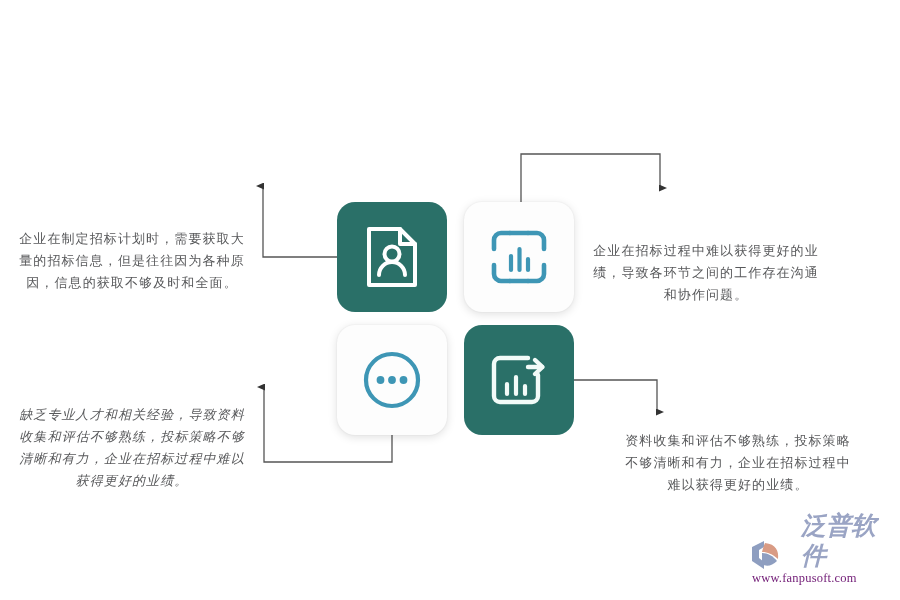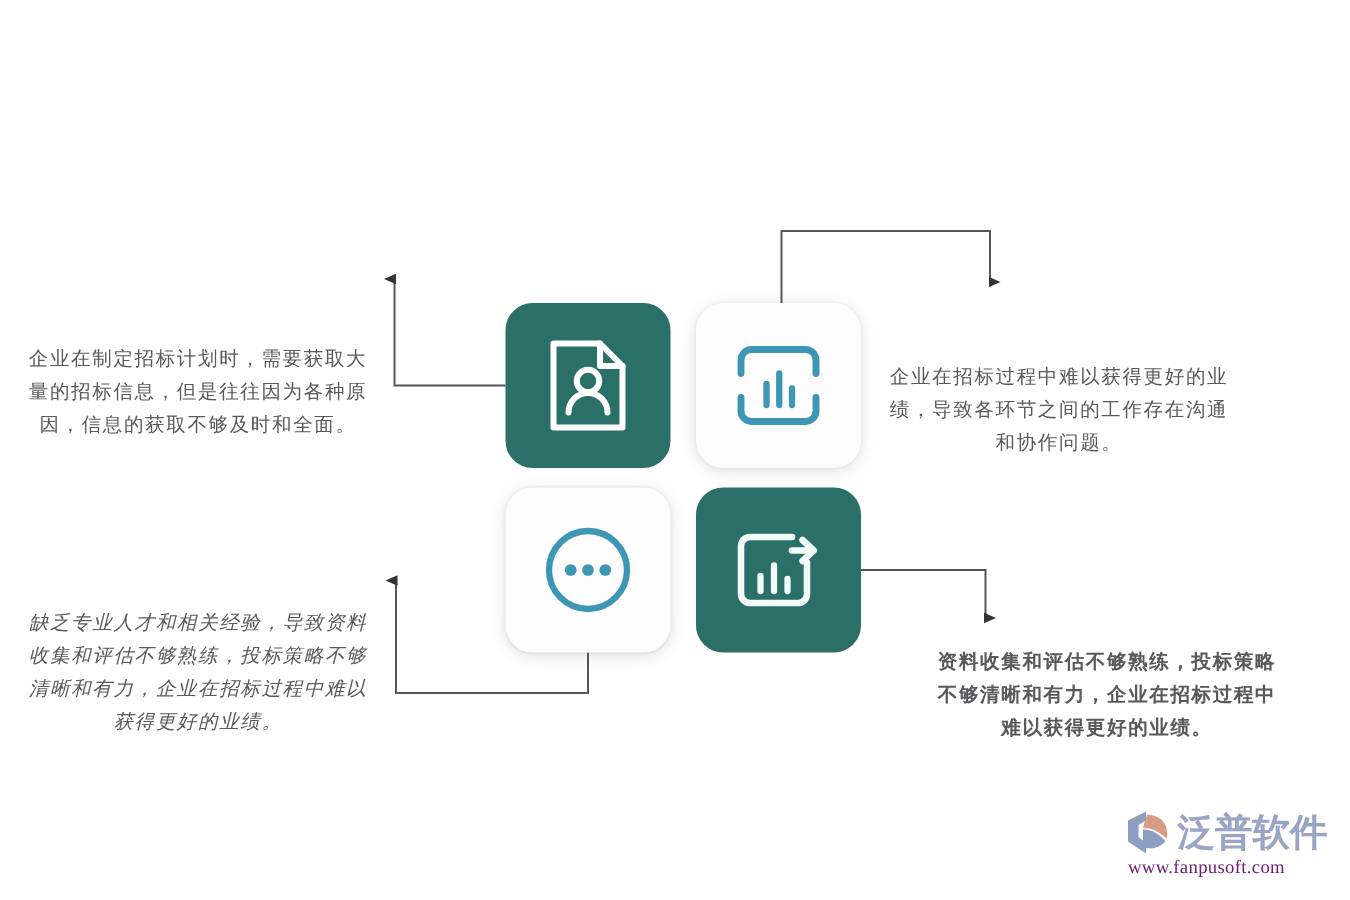--- a/index.html
+++ b/index.html
@@ -65,38 +65,39 @@
     color: #58595b;
     font-size: 13px;
     line-height: 22px;
     letter-spacing: 1.1px;
     white-space: pre-line;
   }
 
   #text-tl { left: 18px;  top: 228px; width: 228px; text-align: center; }
   #text-tr { left: 592px; top: 240px; width: 228px; text-align: center; }
   #text-bl { left: 18px;  top: 404px; width: 228px; text-align: center; font-style: italic; }
-  #text-br { left: 624px; top: 430px; width: 228px; text-align: center; font-weight: bold; }
+  #text-br { left: 624px; top: 430px; width: 228px; text-align: center; }
 
   
   #logo {
     position: absolute;
     left: 748px;
     top: 540px;
     width: 146px;
     height: 48px;
     display: flex;
     flex-direction: column;
     align-items: flex-start;
   }
   #logo-row {
     display: flex;
-    align-items: center;
-    gap: 3px;
+    align-items: flex-end;
+    gap: 19px;
     height: 30px;
+    font-style: italic;
   }
   #logo-name {
     font-size: 25px;
     font-weight: bold;
     color: #9aa4c4;
     letter-spacing: 0px;
     line-height: 30px;
   }
   #logo-url {
     font-size: 12.5px;

